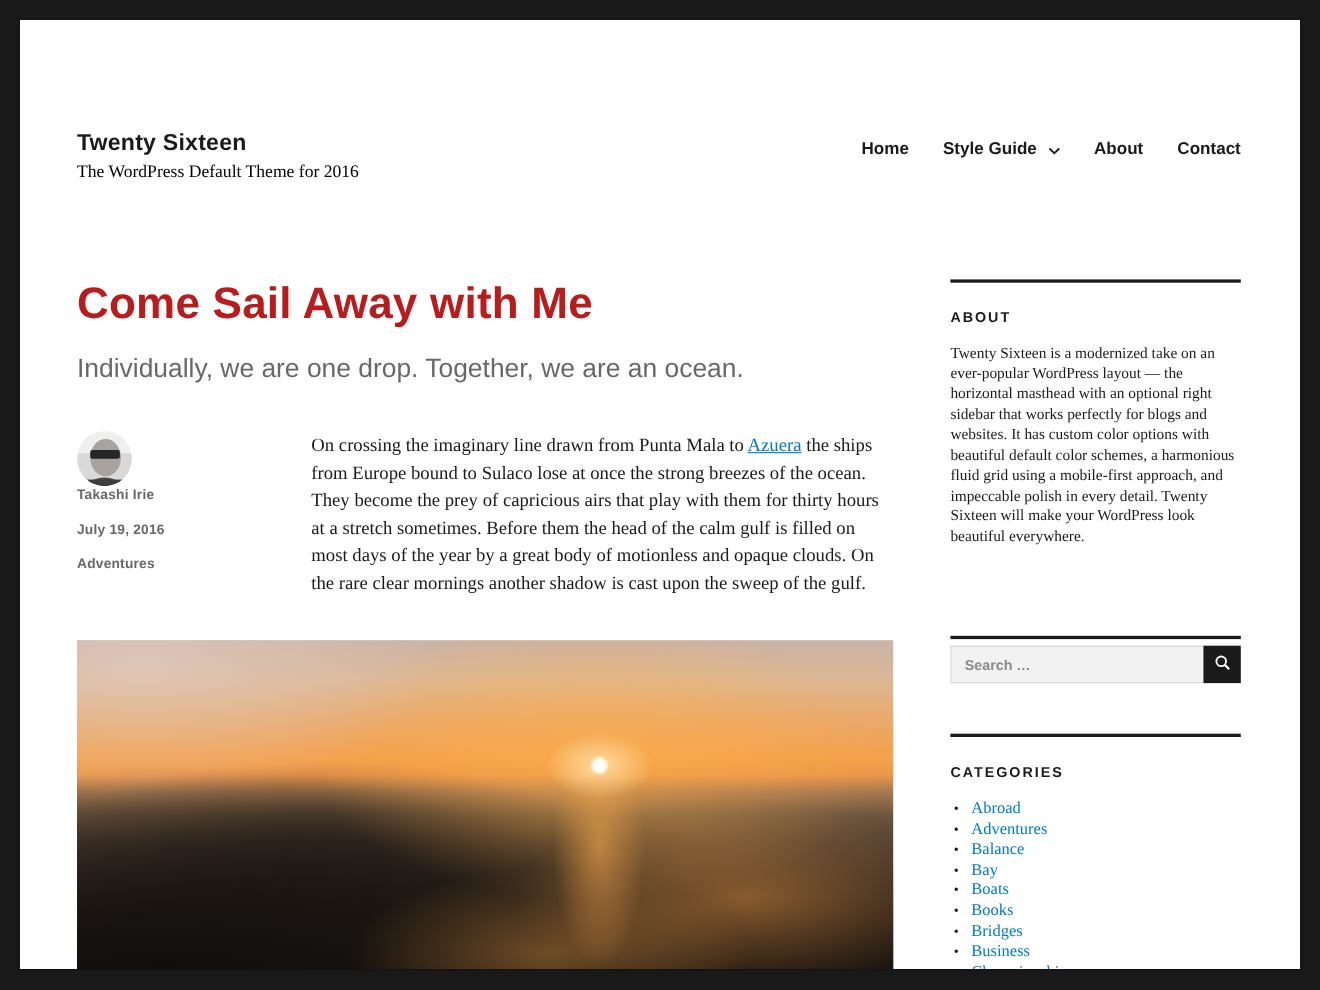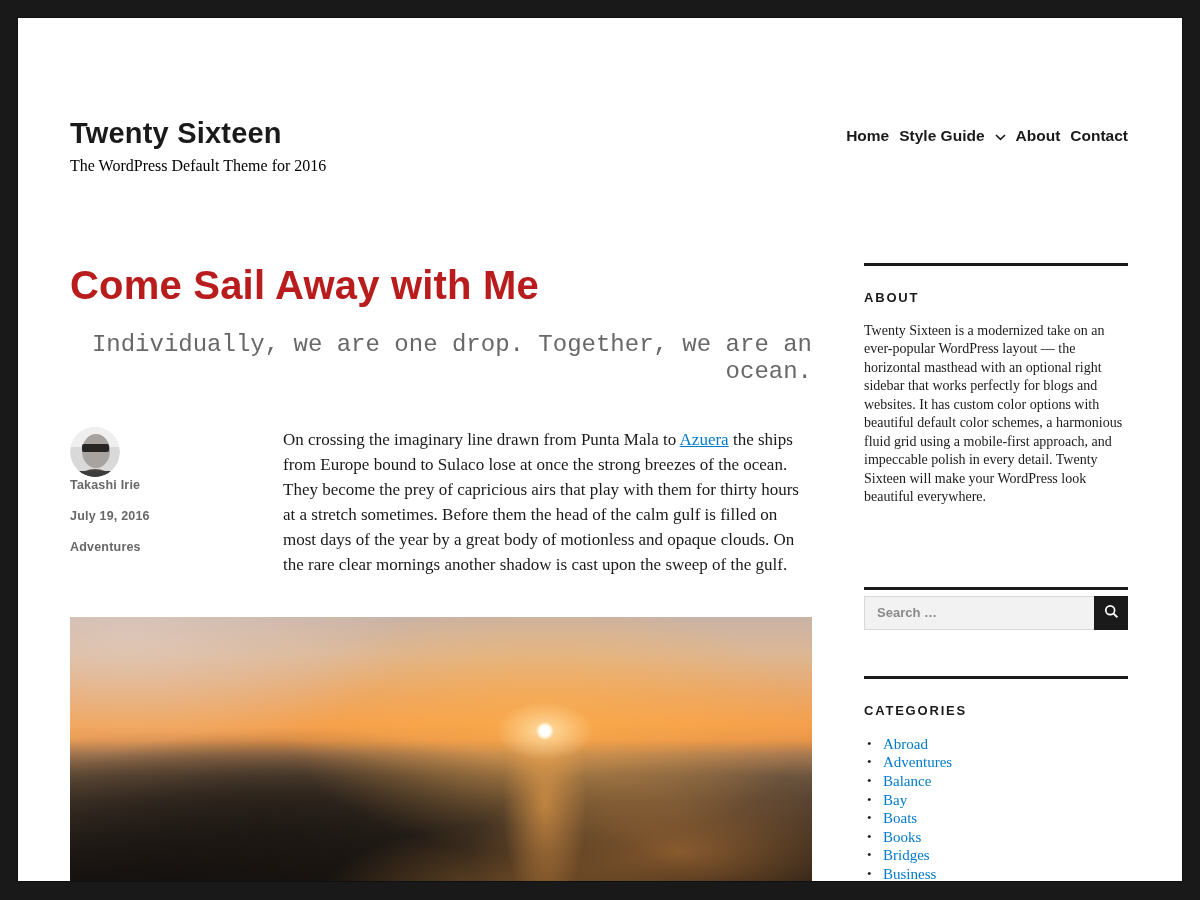--- a/index.html
+++ b/index.html
@@ -20,37 +20,37 @@
   }
 
   
   .site-header {
     display: flex;
     justify-content: space-between;
     align-items: flex-start;
     padding: 100px 54px 0 52px;
   }
   .site-title {
-    font-size: 29px;
+    font-size: 21px;
     font-weight: 700;
     color: #1a1a1a;
     letter-spacing: 0.2px;
     line-height: 1.1;
     cursor: pointer;
   }
   .site-tagline {
     font-family: Liberation Serif, serif;
     font-size: 16px;
     color: #000000;
     margin-top: 7px;
   }
   .main-nav {
     display: flex;
     align-items: center;
-    gap: 10px;
+    gap: 31px;
     padding-top: 9px;
   }
   .main-nav a {
     font-size: 15.5px;
     font-weight: 700;
     color: #1a1a1a;
     text-decoration: none;
     display: flex;
     align-items: center;
     gap: 10px;
@@ -68,25 +68,24 @@
 
   
   .entry-title {
     font-size: 40px;
     font-weight: 700;
     color: #b91c1c;
     line-height: 1.1;
     letter-spacing: 0.2px;
   }
   .entry-subtitle {
-    font-family: Liberation Mono, monospace;
+    font-family: Liberation Sans, sans-serif;
     font-size: 24px;
     color: #686868;
     margin-top: 24px;
-    text-align: right;
   }
   .entry-body-row { display: flex; margin-top: 42px; }
   .meta-col { width: 213px; flex-shrink: 0; }
   .avatar {
     width: 50px; height: 50px;
     border-radius: 50%;
     overflow: hidden;
     display: block;
   }
   .meta-item {

